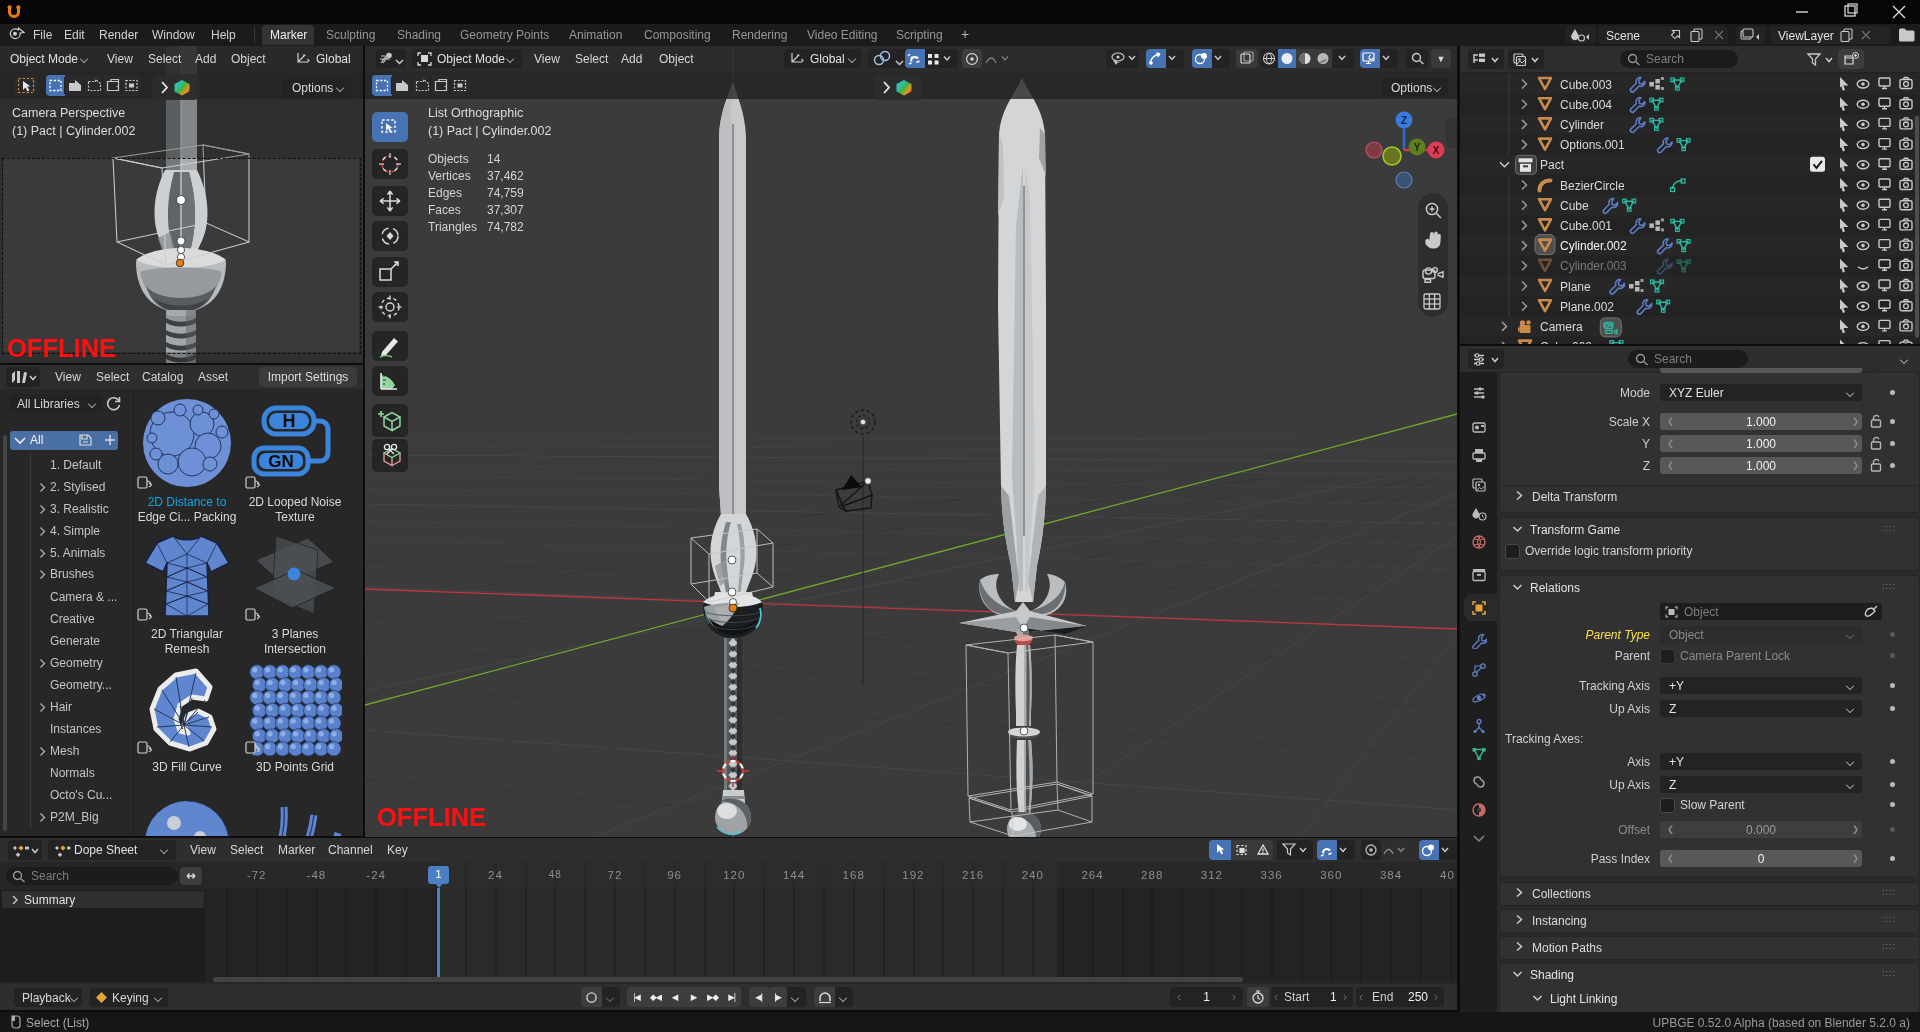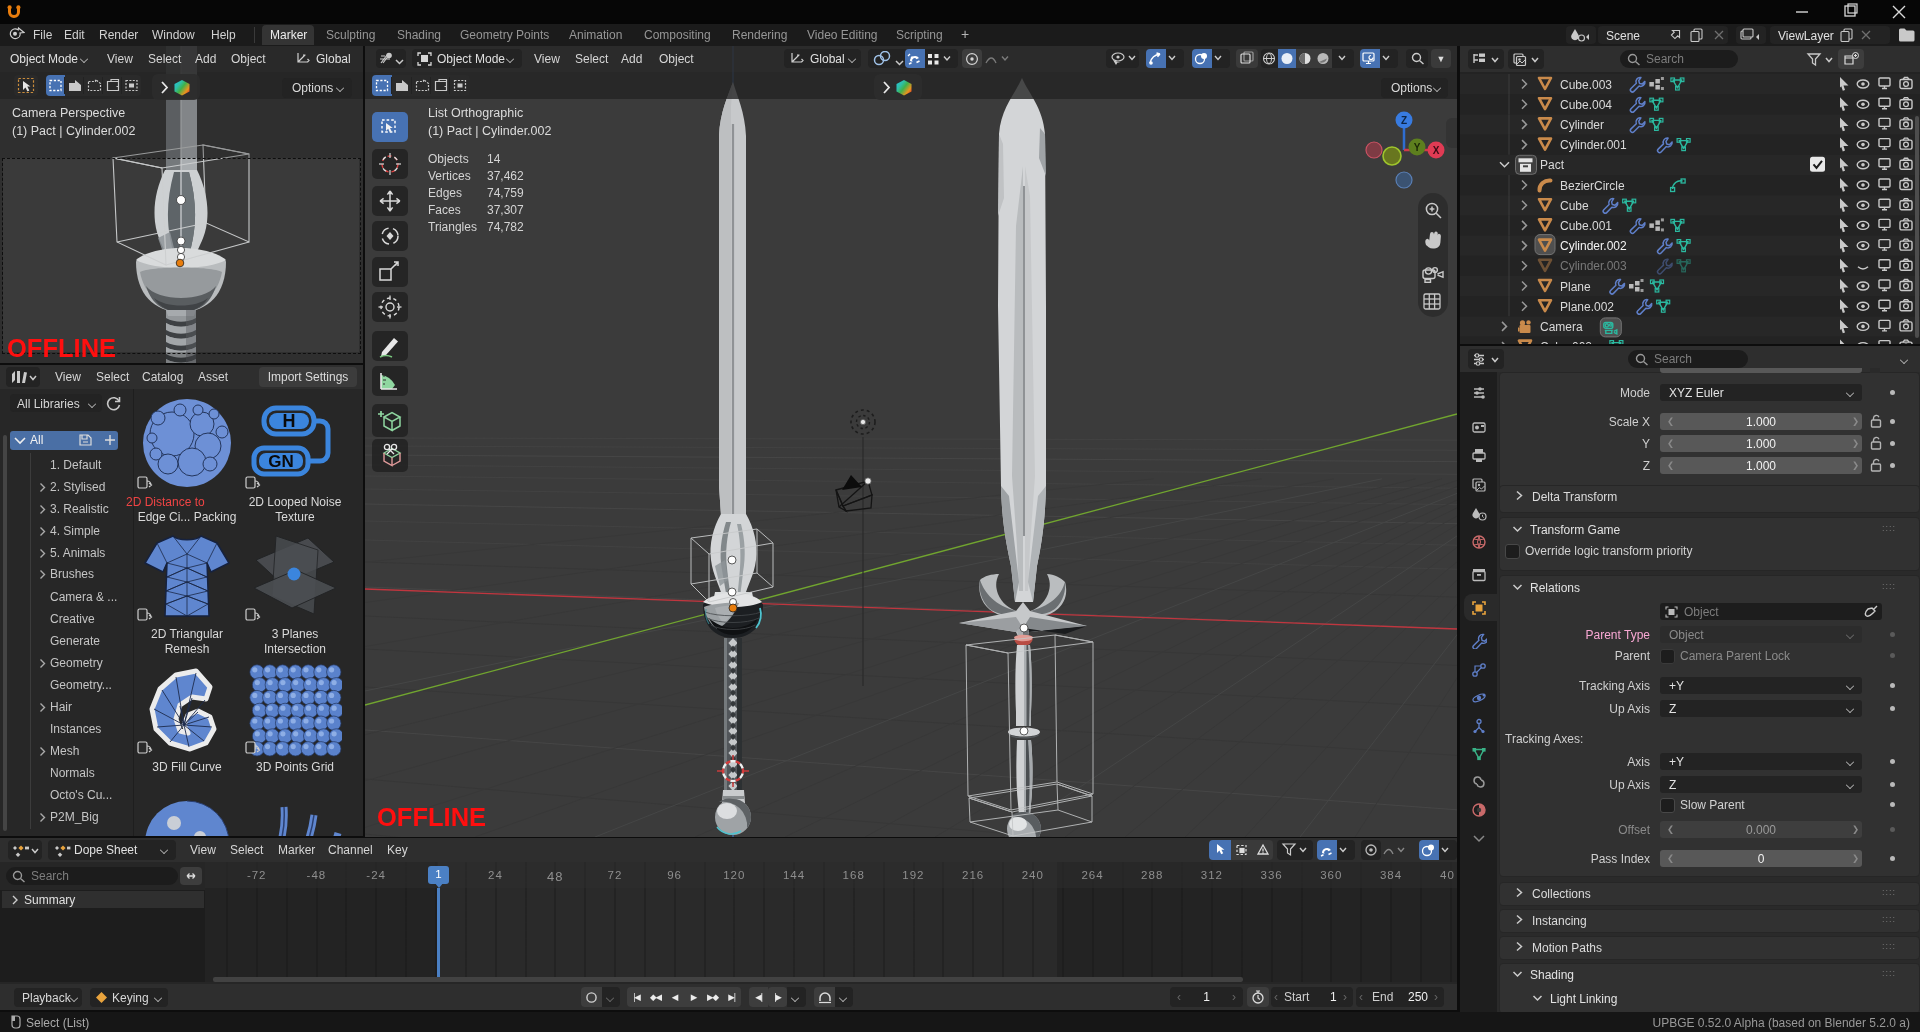--- a/index.html
+++ b/index.html
@@ -778,21 +778,21 @@
             <circle cx="18" cy="20" r="7"></circle>
             <circle cx="40" cy="12" r="6"></circle>
             <circle cx="82" cy="34" r="6"></circle>
             <circle cx="12" cy="40" r="5"></circle>
           </g>
         </svg>
         <svg class="abs" style="left:136px;top:109px" width="18" height="18" viewBox="0 0 18 18">
           <rect x="2" y="3" width="9" height="11" rx="1.5" fill="#2a2a2a" stroke="#cfcfcf" stroke-width="1.2"></rect>
           <path d="M11 7 a4 4 0 0 1 4 4 M13 13 l2.5 -2 l-2.5 -2" stroke="#cfcfcf" stroke-width="1.2" fill="none"></path>
         </svg>
-        <div class="txt" style="left:126px;top:130px;width:122px;color:#ef4444;">2D Distance to</div>
+        <div class="txt" style="left:126px;top:130px;width:122px;text-align:center;color:#0ea5e9;">2D Distance to</div>
         <div class="txt" style="left:126px;top:145px;width:122px;text-align:center;color:#d9d9d9;">Edge Ci... Packing</div>
         <svg class="abs" style="left:248px;top:33px" width="94" height="94" viewBox="0 0 94 94">
           <g fill="none" stroke="#3b85dd" stroke-width="5">
             <rect x="16" y="10" width="50" height="26" rx="12"></rect>
             <rect x="6" y="50" width="54" height="26" rx="10"></rect>
             <path d="M64 23 h8 a8 8 0 0 1 8 8 v24 a8 8 0 0 1 -8 8 h-14"></path>
           </g>
           <rect x="21" y="15" width="40" height="16" rx="8" fill="#3b85dd"></rect>
           <rect x="11" y="55" width="44" height="16" rx="7" fill="#3b85dd"></rect>
           <text x="41" y="29" font-size="18" font-weight="bold" fill="#0a0a0a" text-anchor="middle" font-family="Liberation Sans">H</text>
@@ -1043,21 +1043,21 @@
   <div class="abs" style="left:438px;top:24px;width:619px;height:120px;background:#2a2a2a;"></div>
 
   <div class="abs" style="left:205px;top:24px;width:1252px;height:120px;background:repeating-linear-gradient(90deg, rgba(16,16,16,0.5) 0 1px, transparent 1px 29.85px);background-position:21.5px 0;"></div>
 
   <div class="abs" style="left:205px;top:24px;width:1252px;height:26px;background:rgba(46,46,46,0.55);"></div>
   <div id="ruler">
         <div class="txt" style="left:236.71250000000003px;top:31px;width:40px;text-align:center;color:#8f8f8f;font-size:11.5px;letter-spacing:1px;">-72</div>
         <div class="txt" style="left:296.4125px;top:31px;width:40px;text-align:center;color:#8f8f8f;font-size:11.5px;letter-spacing:1px;">-48</div>
         <div class="txt" style="left:356.1125px;top:31px;width:40px;text-align:center;color:#8f8f8f;font-size:11.5px;letter-spacing:1px;">-24</div>
         <div class="txt" style="left:475.5125px;top:31px;width:40px;text-align:center;color:#8f8f8f;font-size:11.5px;letter-spacing:1px;">24</div>
-        <div class="txt" style="left:535.2125px;top:31px;width:40px;text-align:center;color:#8f8f8f;font-size:13px;letter-spacing:1px;">48</div>
+        <div class="txt" style="left:535.2125px;top:31px;width:40px;text-align:center;color:#8f8f8f;font-size:10px;letter-spacing:1px;">48</div>
         <div class="txt" style="left:594.9125px;top:31px;width:40px;text-align:center;color:#8f8f8f;font-size:11.5px;letter-spacing:1px;">72</div>
         <div class="txt" style="left:654.6125px;top:31px;width:40px;text-align:center;color:#8f8f8f;font-size:11.5px;letter-spacing:1px;">96</div>
         <div class="txt" style="left:714.3125px;top:31px;width:40px;text-align:center;color:#8f8f8f;font-size:11.5px;letter-spacing:1px;">120</div>
         <div class="txt" style="left:774.0125px;top:31px;width:40px;text-align:center;color:#8f8f8f;font-size:11.5px;letter-spacing:1px;">144</div>
         <div class="txt" style="left:833.7125px;top:31px;width:40px;text-align:center;color:#8f8f8f;font-size:11.5px;letter-spacing:1px;">168</div>
         <div class="txt" style="left:893.4124999999999px;top:31px;width:40px;text-align:center;color:#8f8f8f;font-size:11.5px;letter-spacing:1px;">192</div>
         <div class="txt" style="left:953.1125px;top:31px;width:40px;text-align:center;color:#8f8f8f;font-size:11.5px;letter-spacing:1px;">216</div>
         <div class="txt" style="left:1012.8125px;top:31px;width:40px;text-align:center;color:#8f8f8f;font-size:11.5px;letter-spacing:1px;">240</div>
         <div class="txt" style="left:1072.5125px;top:31px;width:40px;text-align:center;color:#8f8f8f;font-size:11.5px;letter-spacing:1px;">264</div>
         <div class="txt" style="left:1132.2124999999999px;top:31px;width:40px;text-align:center;color:#8f8f8f;font-size:11.5px;letter-spacing:1px;">288</div>
@@ -1601,21 +1601,21 @@
           </g>
           <g transform="translate(439,292.59999999999997)">
             <rect x="1" y="3.5" width="12" height="9" rx="1.5" fill="none" stroke="#c9c9c9" stroke-width="1.4"></rect>
             <path d="M4 3.5 l1.5 -2 h3 l1.5 2" fill="none" stroke="#c9c9c9" stroke-width="1.4"></path>
             <circle cx="7" cy="8" r="2.4" fill="none" stroke="#c9c9c9" stroke-width="1.3"></circle>
           </g>
         </svg>
         <div class="txt" style="left:100px;top:31.5px;color:#d9d9d9;">Cube.003</div>
         <div class="txt" style="left:100px;top:51.7px;color:#d9d9d9;">Cube.004</div>
         <div class="txt" style="left:100px;top:71.9px;color:#d9d9d9;">Cylinder</div>
-        <div class="txt" style="left:100px;top:92.1px;color:#d9d9d9;">Cylinder.001</div>
+        <div class="txt" style="left:100px;top:92.1px;color:#d9d9d9;">Options.001</div>
         <div class="txt" style="left:80px;top:112.3px;color:#d9d9d9;">Pact</div>
         <div class="txt" style="left:100px;top:132.5px;color:#d9d9d9;">BezierCircle</div>
         <div class="txt" style="left:100px;top:152.7px;color:#d9d9d9;">Cube</div>
         <div class="txt" style="left:100px;top:172.9px;color:#d9d9d9;">Cube.001</div>
         <div class="txt" style="left:100px;top:193.1px;color:#f4f4f4;">Cylinder.002</div>
         <div class="txt" style="left:100px;top:213.29999999999998px;color:#787878;">Cylinder.003</div>
         <div class="txt" style="left:100px;top:233.5px;color:#d9d9d9;">Plane</div>
         <div class="txt" style="left:100px;top:253.7px;color:#d9d9d9;">Plane.002</div>
         <div class="txt" style="left:80px;top:273.9px;color:#d9d9d9;">Camera</div>
         <div class="txt" style="left:80px;top:294.09999999999997px;color:#d9d9d9;">Cube.002</div>
@@ -1783,21 +1783,21 @@
         <div class="txt" style="left:-10px;top:259px;width:200px;text-align:right;color:#cfcfcf;margin-top:44px;">Parent</div>
         <div class="abs" style="left:200px;top:257px;width:222px;height:17px;background:#1d1d1d;border-radius:3px;"></div>
         <svg class="abs" style="left:205px;top:260px" width="13" height="12" viewBox="0 0 13 12">
           <rect x="3.5" y="3" width="6" height="6" fill="#bbb"></rect>
           <path d="M1 3.5 v-2.5 h2.5 M9.5 1 h2.5 v2.5 M12 8.5 v2.5 h-2.5 M3.5 11 h-2.5 v-2.5" stroke="#bbb" stroke-width="1.1" fill="none"></path>
         </svg>
         <div class="txt" style="left:224px;top:259px;color:#7d7d7d;">Object</div>
         <svg class="abs" style="left:404px;top:258px" width="15" height="15" viewBox="0 0 15 15">
           <path d="M9 6 L13 2 M8 4 l3 3 l-2.5 2.5 q-4 4 -6.5 2 q-2 -2.5 2 -6.5 Z" fill="none" stroke="#ccc" stroke-width="1.4"></path>
         </svg>
-        <div class="txt" style="left:-10px;top:282px;width:200px;text-align:right;color:#f9a8d4;">Parent Type</div>
+        <div class="txt" style="left:-10px;top:282px;width:200px;text-align:right;color:#fde047;font-style:italic;">Parent Type</div>
         <div class="abs" style="left:200px;top:280px;width:202px;height:17px;background:#2c2c2c;border-radius:3px;"></div>
         <div class="txt" style="left:209px;top:282px;color:#8a8a8a;">Object</div>
         <span class="ddarrow abs" style="left:386px;top:285px;border-color:#777;"></span>
         <div class="abs" style="left:430px;top:286px;width:5px;height:5px;border-radius:50%;background:#5a5a5a;"></div>
         <div class="abs" style="left:200px;top:303px;width:13px;height:13px;background:#1d1d1d;border:1px solid #3a3a3a;border-radius:3px;"></div>
         <div class="txt" style="left:220px;top:303px;color:#8a8a8a;">Camera Parent Lock</div>
         <div class="abs" style="left:430px;top:307px;width:5px;height:5px;border-radius:50%;background:#5a5a5a;"></div>
         <div class="txt" style="left:-10px;top:333px;width:200px;text-align:right;color:#cfcfcf;">Tracking Axis</div>
         <div class="abs" style="left:200px;top:331px;width:202px;height:17px;background:#232323;border-radius:3px;"></div>
         <div class="txt" style="left:209px;top:333px;color:#e3e3e3;">+Y</div>

